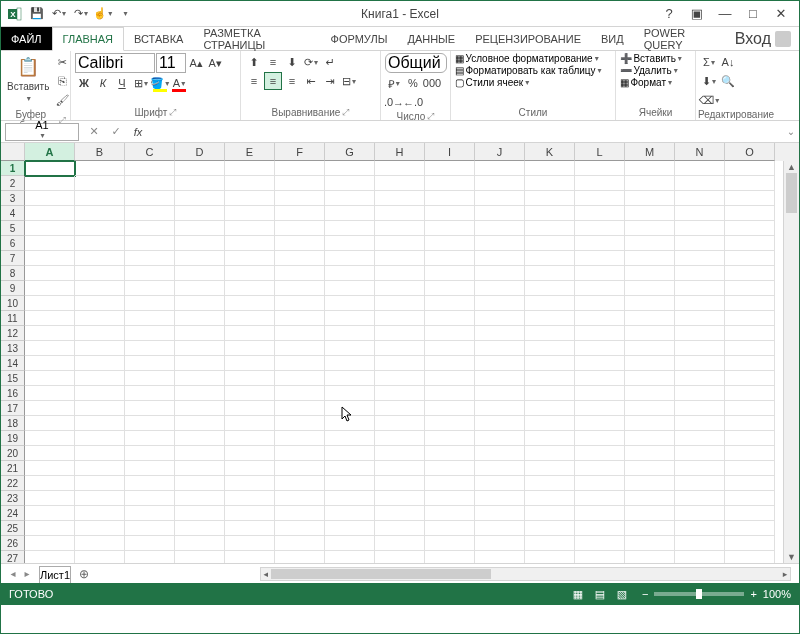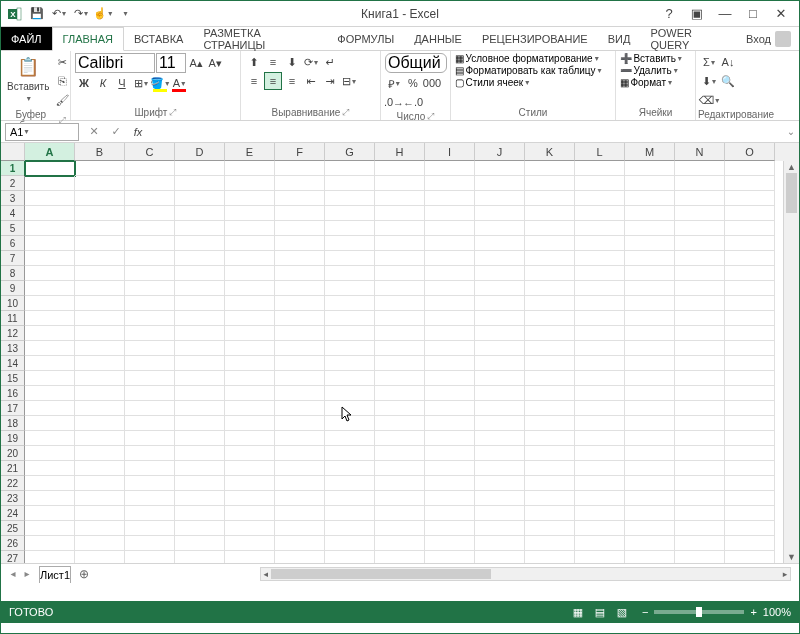--- a/index.html
+++ b/index.html
@@ -12,21 +12,21 @@
 .qat-btn.excel-icon { color: #217346; font-weight: bold; }
 .title-text { position: absolute; left: 50%; transform: translateX(-50%); font-size: 12px; color: #444; }
 .win-controls { margin-left: auto; display: flex; align-items: center; gap: 8px; padding-right: 8px; }
 .win-btn { width: 20px; height: 20px; display: flex; align-items: center; justify-content: center; font-size: 13px; color: #444; cursor: default; }
 
 
 .ribbon-tabs { height: 24px; background: #fff; display: flex; align-items: stretch; border-bottom: 1px solid #d4d4d4; }
 .tab { padding: 0 10px; font-size: 11px; display: flex; align-items: center; color: #444; cursor: default; text-transform: uppercase; }
 .tab.file { background: #000000; color: #fff; }
 .tab.active { background: #fff; color: #217346; border: 1px solid #d4d4d4; border-bottom: 1px solid #fff; margin-bottom: -1px; }
-.signin { margin-left: auto; padding: 0 8px; font-size: 11px; color: #444; display: flex; align-items: center; gap: 4px; }
+.signin { margin-left: auto; padding: 0 8px; font-size: 16px; color: #444; display: flex; align-items: center; gap: 4px; }
 .avatar { width: 16px; height: 16px; background: #ccc; border-radius: 2px; }
 
 
 .ribbon { height: 70px; background: #fff; display: flex; border-bottom: 1px solid #d4d4d4; }
 .group { border-right: 1px solid #e0e0e0; padding: 2px 4px 0 4px; display: flex; flex-direction: column; justify-content: space-between; }
 .group-content { display: flex; gap: 2px; align-items: flex-start; flex: 1; }
 .group-label { font-size: 10px; color: #666; text-align: center; padding-bottom: 2px; display: flex; justify-content: center; align-items: center; gap: 2px; }
 .group-label .launcher { font-size: 9px; color: #888; }
 
 .big-btn { display: flex; flex-direction: column; align-items: center; padding: 2px 2px; font-size: 10px; color: #444; gap: 2px; cursor: default; }
@@ -36,21 +36,21 @@
 .row { display: flex; gap: 1px; align-items: center; }
 
 .font-select { font-size: 16px; border: 1px solid #ababab; height: 20px; padding: 0 2px; background: #fff; }
 .font-name { width: 80px; }
 .font-size { width: 30px; }
 
 .dd { font-size: 8px; color: #666; padding-left: 1px; }
 
 
 .formula-bar { height: 22px; display: flex; align-items: center; border-bottom: 1px solid #d4d4d4; background: #fff; }
-.name-box { width: 74px; border: 1px solid #ababab; height: 18px; margin: 17px 4px; font-size: 11px; padding: 0 4px; display: flex; align-items: center; justify-content: flex-start; background: #fff; }
+.name-box { width: 74px; border: 1px solid #ababab; height: 18px; margin: 17px 4px; font-size: 11px; padding: 0 4px; display: flex; align-items: center; justify-content: flex-end; background: #fff; flex-direction: column; }
 .fb-btn { width: 22px; height: 18px; display: flex; align-items: center; justify-content: center; font-size: 11px; color: #888; }
 .fb-input { flex: 1; height: 18px; border: none; font-size: 11px; padding: 0 4px; }
 .fb-expand { width: 16px; color: #888; font-size: 10px; display:flex; align-items:center; justify-content:center;}
 
 
 .grid-area { position: relative; height: 420px; overflow: hidden; background: #fff; display: flex; flex-direction: column; }
 .col-headers { display: flex; height: 18px; background: #f0f0f0; }
 .corner { width: 24px; border-right: 1px solid #ccc; border-bottom: 1px solid #999; background: #f0f0f0; }
 .col-h { width: 50px; border-right: 1px solid #ccc; border-bottom: 1px solid #999; font-size: 11px; color: #444; display: flex; align-items: center; justify-content: center; background: #f0f0f0; }
 .col-h.sel { background: #d3f0e0; color: #217346; border-bottom: 1px solid #217346; font-weight: bold; }
@@ -68,21 +68,21 @@
 .sheet-bar { height: 20px; display: flex; align-items: center; border-top: 1px solid #d4d4d4; background: #fff; }
 .sheet-nav { display: flex; gap: 2px; padding: 0 6px; }
 .sheet-nav-btn { font-size: 10px; color: #888; width: 12px; text-align: center; }
 .sheet-tab { padding: 2px 0; font-size: 11px; border: 1px solid #ababab; border-bottom: none; background: #fff; margin-bottom: -1px; }
 .sheet-add { width: 18px; height: 16px; display: flex; align-items: center; justify-content: center; font-size: 12px; color: #666; margin-left: 4px; border: 1px solid transparent; }
 .hscroll-area { flex: 1; margin: 0 8px; height: 14px; border: 1px solid #d4d4d4; background: #f0f0f0; position: relative; }
 .hscroll-area .thumb { position: absolute; left: 10px; top: 1px; bottom: 1px; width: 220px; background: #cdcdcd; }
 .hscroll-area .arr { position:absolute; top:0; bottom:0; width:10px; font-size:9px; display:flex; align-items:center; justify-content:center; color:#666;}
 
 
-.status-bar { height: 22px; background: #217346; color: #fff; display: flex; align-items: center; font-size: 11px; padding: 0 8px; margin-top: 18px; }
+.status-bar { height: 22px; background: #217346; color: #fff; display: flex; align-items: center; font-size: 11px; padding: 0 8px; }
 .status-left { flex: 1; }
 .view-btns { display: flex; gap: 2px; margin-right: 10px; }
 .view-btn { width: 20px; height: 16px; display: flex; align-items: center; justify-content: center; font-size: 11px; }
 .zoom { display: flex; align-items: center; gap: 6px; }
 .zoom-slider { width: 90px; height: 4px; background: rgba(255,255,255,0.4); position: relative; }
 .zoom-slider .mid { position:absolute; left:50%; top:-3px; bottom:-3px; width:1px; background:rgba(255,255,255,0.6);}
 .zoom-slider .knob { position: absolute; left: 50%; top: -3px; width: 6px; height: 10px; background: #fff; transform: translateX(-50%); }
 
 .cursor { position: absolute; left: 340px; top: 405px; font-size: 14px; color: #000; pointer-events: none; }
 

